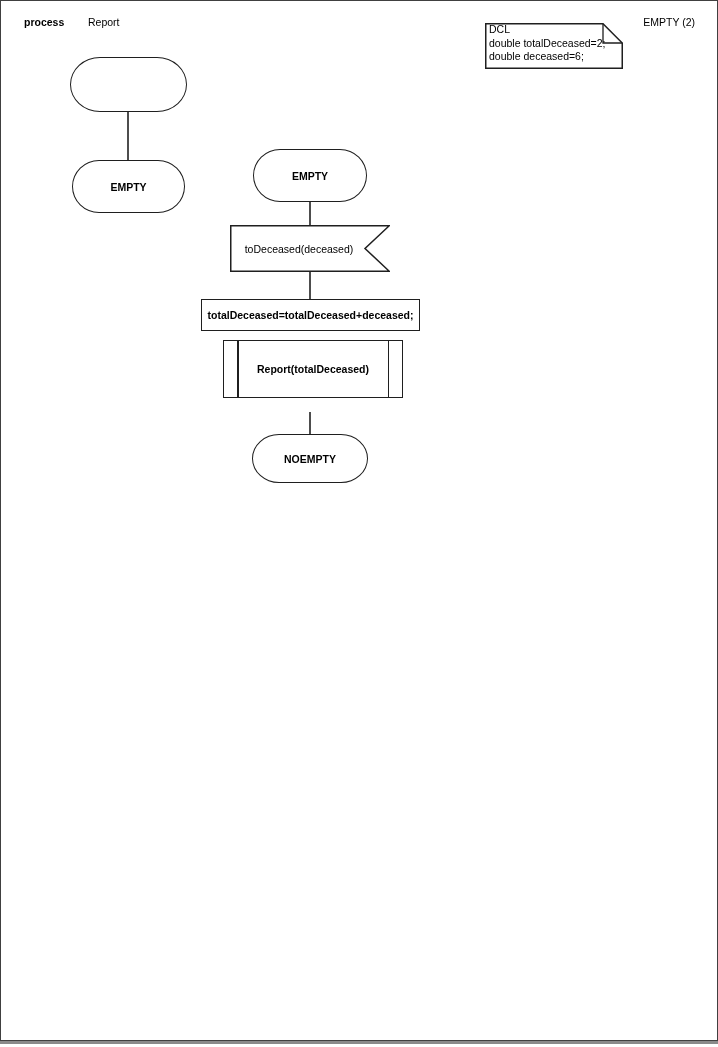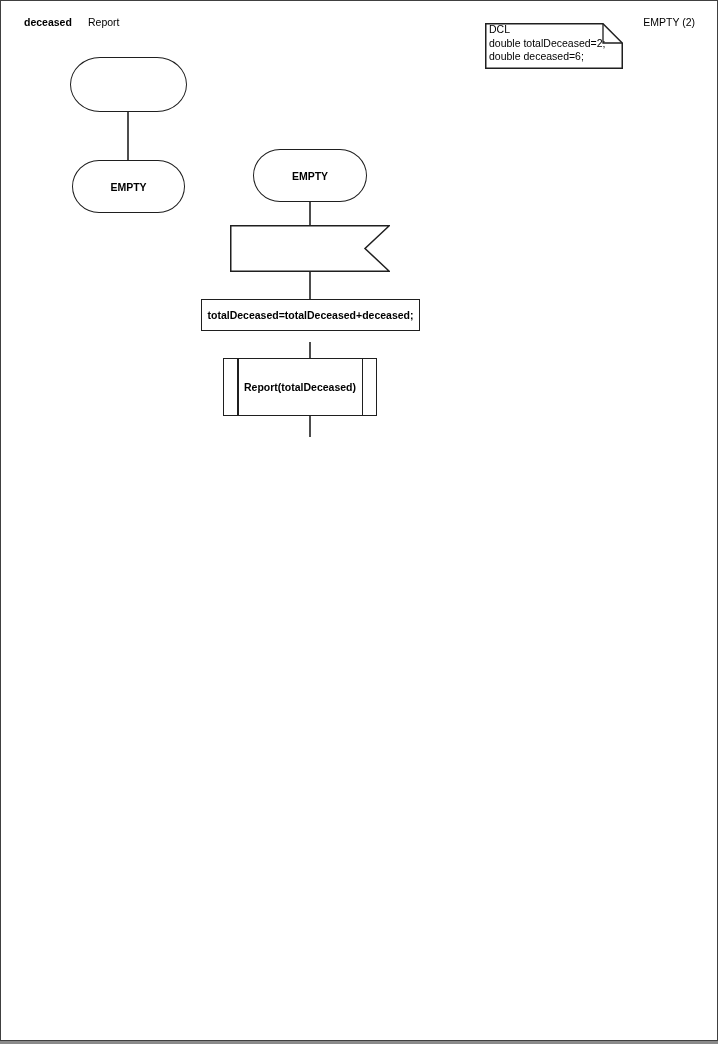--- a/index.html
+++ b/index.html
@@ -108,21 +108,21 @@
   }
 </style>
 </head>
 <body>
 
 <div class="canvas">
 
   <div class="page"></div>
   <div class="page-shadow"></div>
 
-  <span class="hdr bold" style="left:24px">deceased</span>
+  <span class="hdr bold" style="left:24px">process</span>
   <span class="hdr" style="left:88px">Report</span>
   <span class="hdr page-label">EMPTY (2)</span>
 
   <div class="dcl-symbol">
     <svg width="140" height="48" viewBox="0 0 140 48">
       <path d="M0.75,1.75 L118,1.75 L137.25,21 L137.25,46.25 L0.75,46.25 Z" fill="#ffffff" stroke="#1f1f1f" stroke-width="1.5"></path>
       <path d="M118,1.75 L118,21 L137.25,21" fill="none" stroke="#1f1f1f" stroke-width="1.3"></path>
     </svg>
     <div class="dcl-text">
       <div>DCL</div>
@@ -146,24 +146,28 @@
   </div>
 
   <div class="shape state-symbol" style="left:253px; top:149px; width:114px; height:53px">
     <span>EMPTY</span>
   </div>
 
   <div class="input-symbol" style="left:230px; top:225px; width:160px; height:47px">
     <svg width="160" height="47" viewBox="0 0 160 47">
       <polygon points="0.75,0.75 159.25,0.75 135,23.5 159.25,46.25 0.75,46.25" fill="#ffffff" stroke="#1f1f1f" stroke-width="1.5"></polygon>
     </svg>
+    <div class="input-label">toDeceased(deceased)</div>
   </div>
 
   <div class="shape task-symbol" style="left:201px; top:299px; width:219px; height:32px">
     <span>totalDeceased=totalDeceased+deceased;</span>
   </div>
 
-  <div class="shape proc-symbol" style="left:223px; top:358px; width:154px; height:58px">
+  <div class="shape proc-symbol" style="left:223px; top:340px; width:180px; height:58px">
     <span>Report(totalDeceased)</span>
   </div>
 
+  <div class="shape state-symbol" style="left:252px; top:434px; width:116px; height:49px">
+    <span>NOEMPTY</span>
+  </div>
 
 </div>
 
 </body></html>

